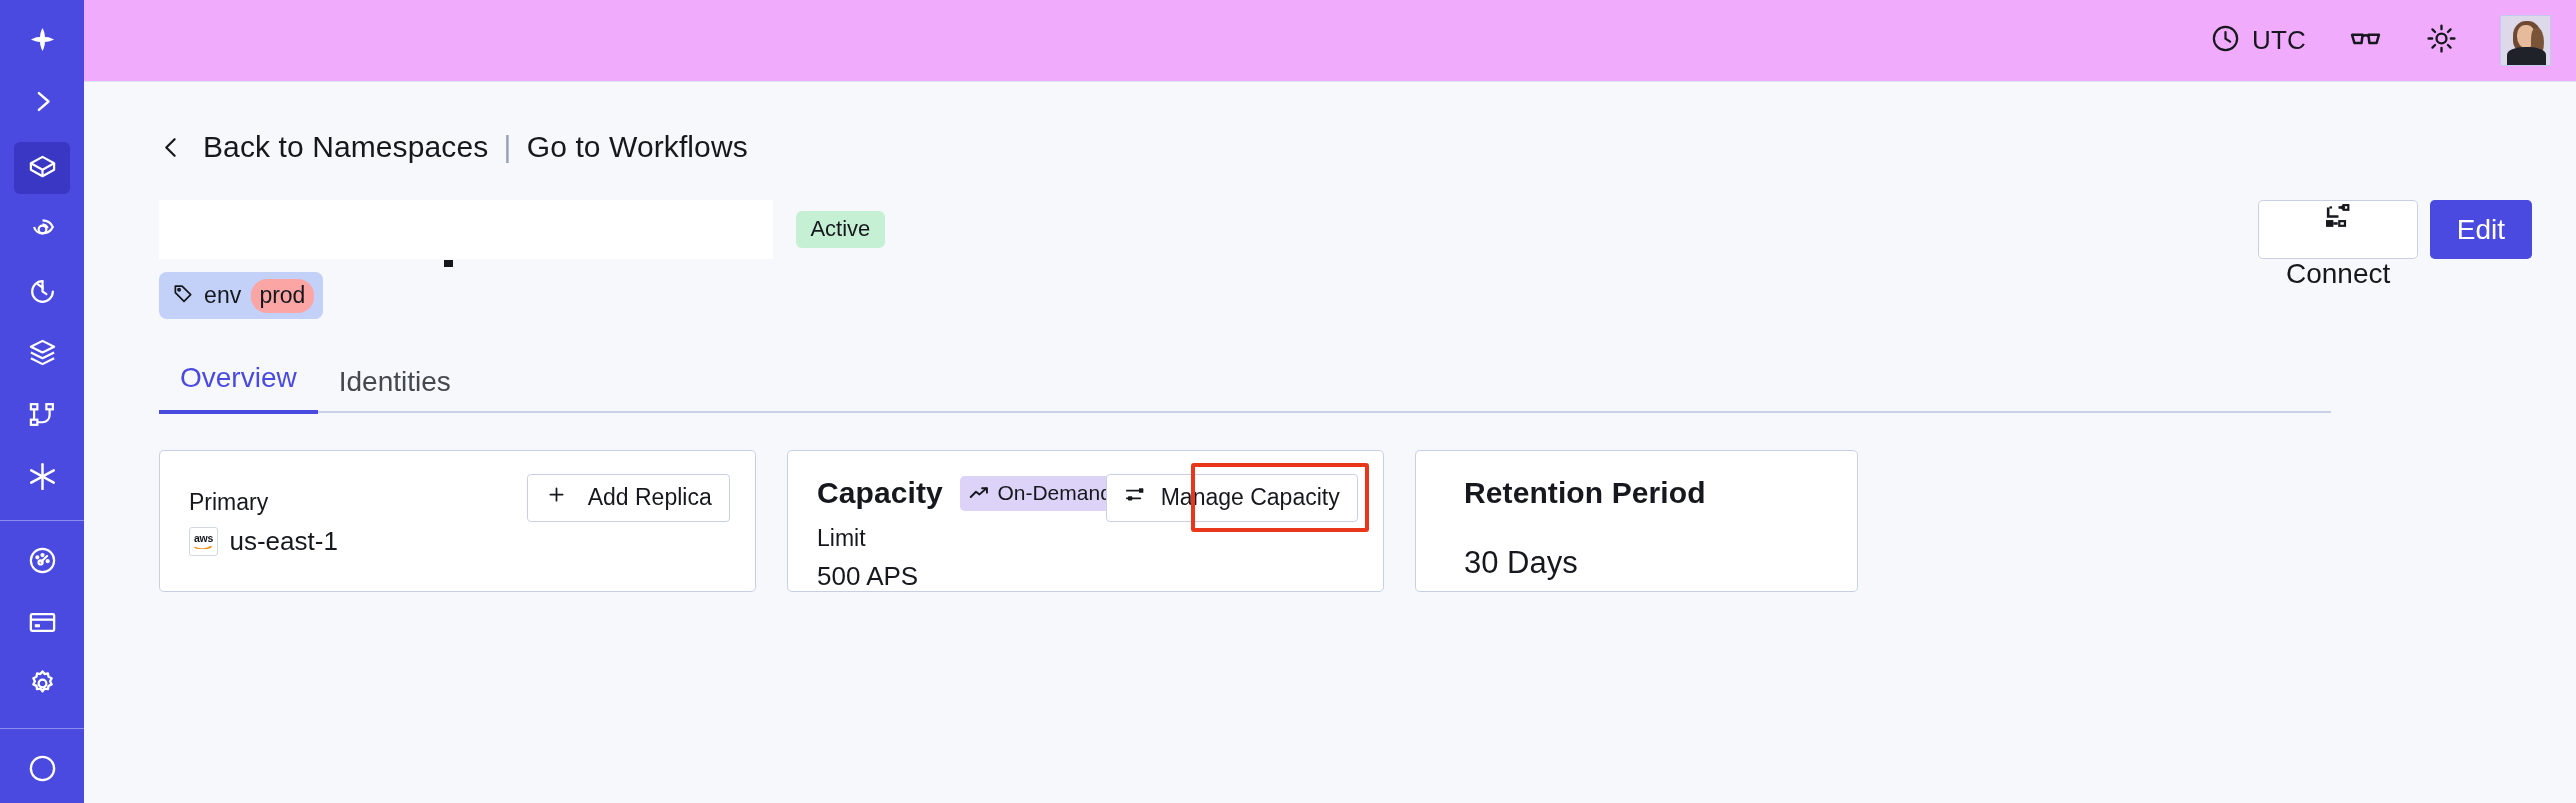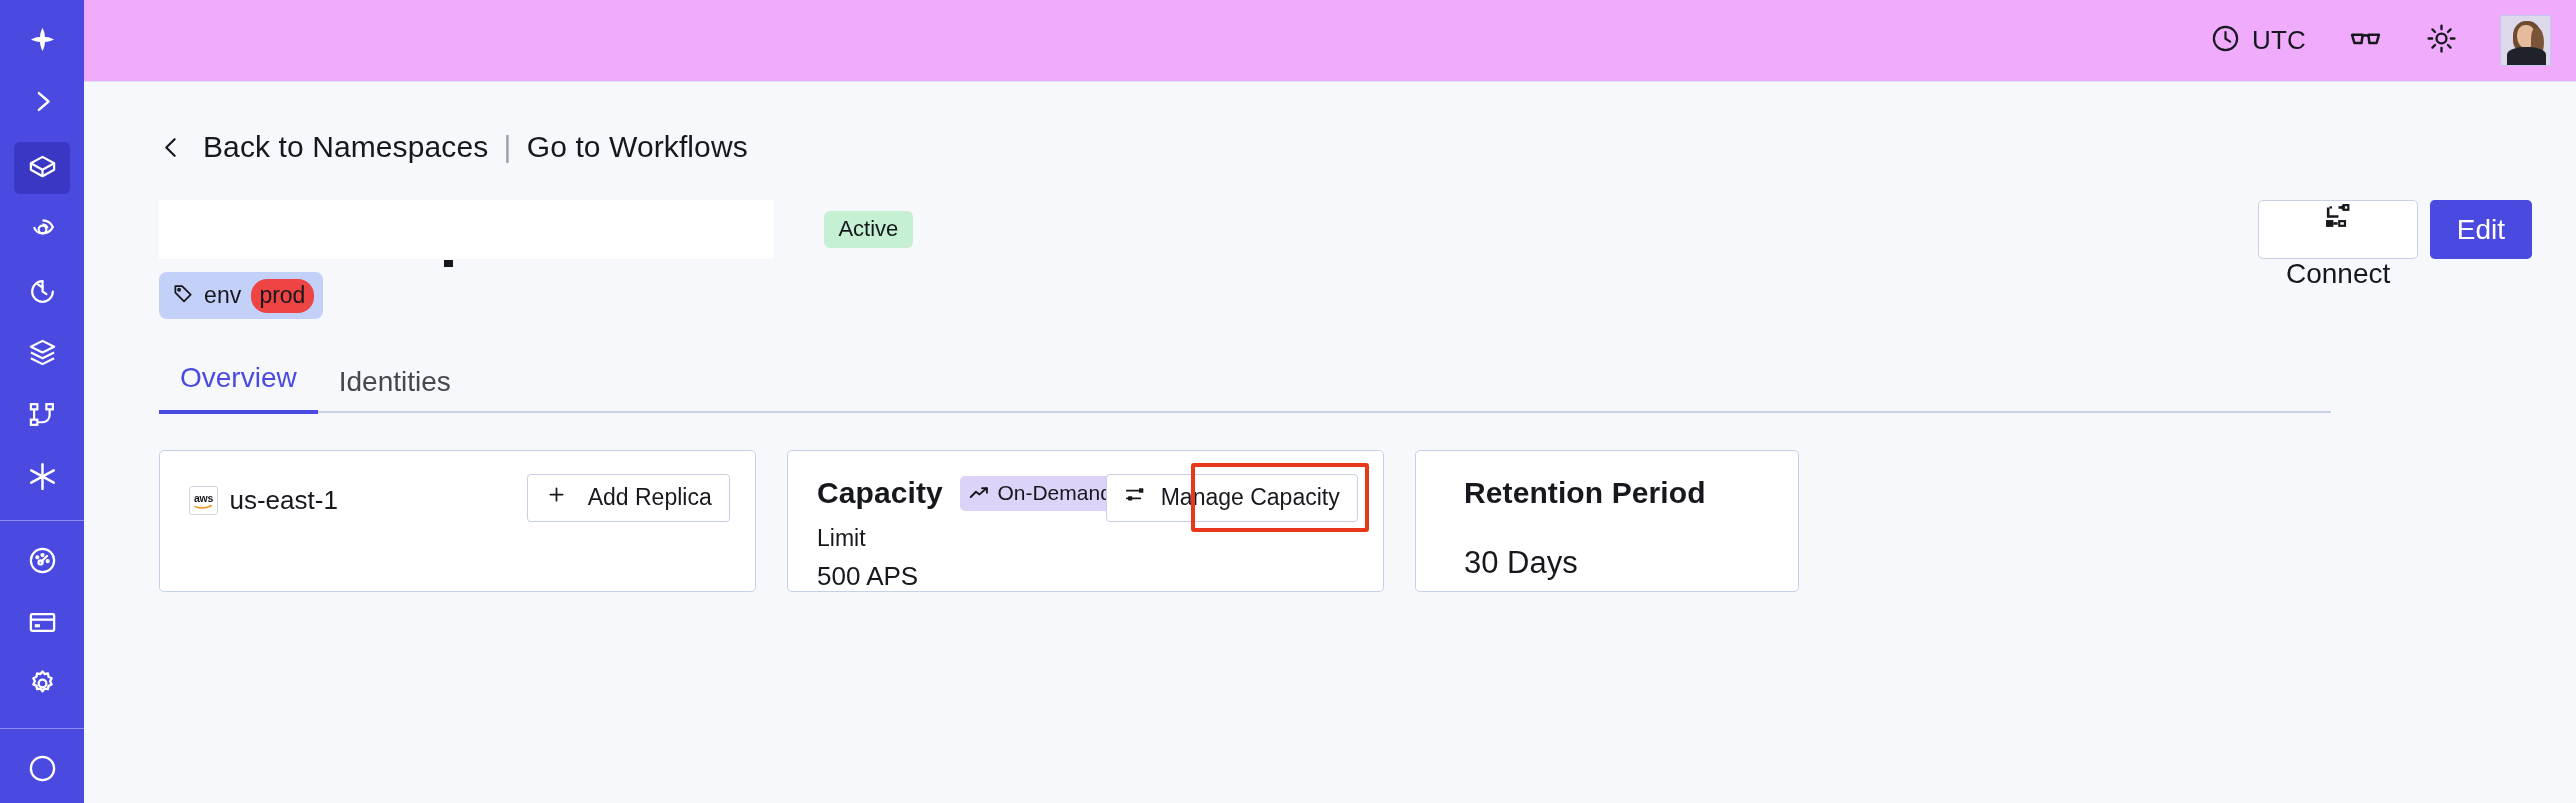--- a/index.html
+++ b/index.html
@@ -74,21 +74,21 @@
     display: flex; align-items: center; gap: 0;
     margin-top: 48px; color: #16181d;
     font-size: 30px; letter-spacing: 0.1px;
   }
   .bc-chevron { margin-right: 19px; display: flex; align-items: center; cursor: pointer; }
   .bc-link { cursor: pointer; }
   .bc-divider { color: #9aa0b0; margin: 0 15.3px; font-weight: 300; }
 
   .title-row {
     margin-top: 36px; height: 59px;
-    display: flex; align-items: center; position: relative; gap: 28px;
+    display: flex; align-items: center; position: relative;
   }
   .title-redaction {
     width: 614px; height: 59px; background: #ffffff; position: relative;
   }
   .title-dot {
     position: absolute; left: 285px; bottom: -7.7px;
     width: 8.6px; height: 6.7px; background: #16181d;
   }
   .badge-active {
     margin-left: 23px;
@@ -116,21 +116,21 @@
 
   .tag-row { margin-top: 13.4px; display: flex; }
   .tag-chip {
     background: #c3d0f8; border-radius: 7.7px;
     display: flex; align-items: center; gap: 9.6px;
     padding: 6.7px 8.6px 6.7px 12.5px; cursor: pointer;
   }
   .tag-key { font-size: 23px; color: #16181d; }
   .tag-val {
     font-size: 23px; color: #16181d;
-    background: #ef4444; border-radius: 16px; padding: 2.9px 8.6px 3.8px 8.6px;
+    background: #fca5a5; border-radius: 16px; padding: 2.9px 8.6px 3.8px 8.6px;
   }
 
   .tabs {
     margin-top: 40px; position: relative;
     display: flex; align-items: flex-end; gap: 0;
     border-bottom: 2.9px solid #c9d1e4;
     width: 2172px;
   }
   .tab {
     font-size: 28px; color: #44484f; cursor: pointer;
@@ -140,21 +140,21 @@
   .tab.active { color: #4a4ae0; border-bottom: 4.8px solid #4a4ae0; }
 
   
   .cards { display: flex; gap: 31px; margin-top: 37px; }
   .card {
     background: #ffffff; border: 1.9px solid #c5cfe6; border-radius: 4.8px;
     height: 142px; padding: 25px 29px 0 29px; position: relative;
   }
   .card-region { width: 597px; }
   .card-capacity { width: 597px; }
-  .card-retention { width: 384px; padding-left: 48px; }
+  .card-retention { width: 443px; padding-left: 48px; }
   .card-head { display: flex; align-items: center; }
   .card-title { font-size: 30px; font-weight: 700; color: #16181d; letter-spacing: 0.1px; }
   .badge-ondemand {
     margin-left: 17.3px; background: #ddd2f7; color: #16181d;
     font-size: 21px; line-height: 1;
     padding: 6.7px 10.5px 7.7px 8.6px; border-radius: 4.8px;
     display: flex; align-items: center; gap: 7.7px;
   }
   .card-sublabel { font-size: 23px; color: #16181d; margin-top: 13.4px; }
   .card-value { font-size: 26px; color: #16181d; margin-top: 9.6px; display: flex; align-items: center; gap: 11.5px; }
@@ -422,20 +422,21 @@
 
         <section class="card card-region">
           <div class="card-btn plus">
             <span>
               <svg width="21" height="21" viewBox="0 0 24 24" fill="none" stroke="#16181d" stroke-width="2" stroke-linecap="round">
                 <path d="M12 5v14M5 12h14"></path>
               </svg>
             </span>
             <span>Add Replica</span>
           </div>
+          <div class="card-sublabel">Primary</div>
           <div class="card-value">
             <span class="aws-badge">
               <span class="aws-txt">aws</span>
               <svg width="19" height="5.8" viewBox="0 0 20 6" fill="none">
                 <path d="M1 3.4c5 2.6 12 2.6 17-.6" stroke="#f0931e" stroke-width="1.5" stroke-linecap="round"></path>
                 <path d="M16.2 1.8l2.2 1-1 2" fill="#f0931e"></path>
               </svg>
             </span>
             <span>us-east-1</span>
           </div>

